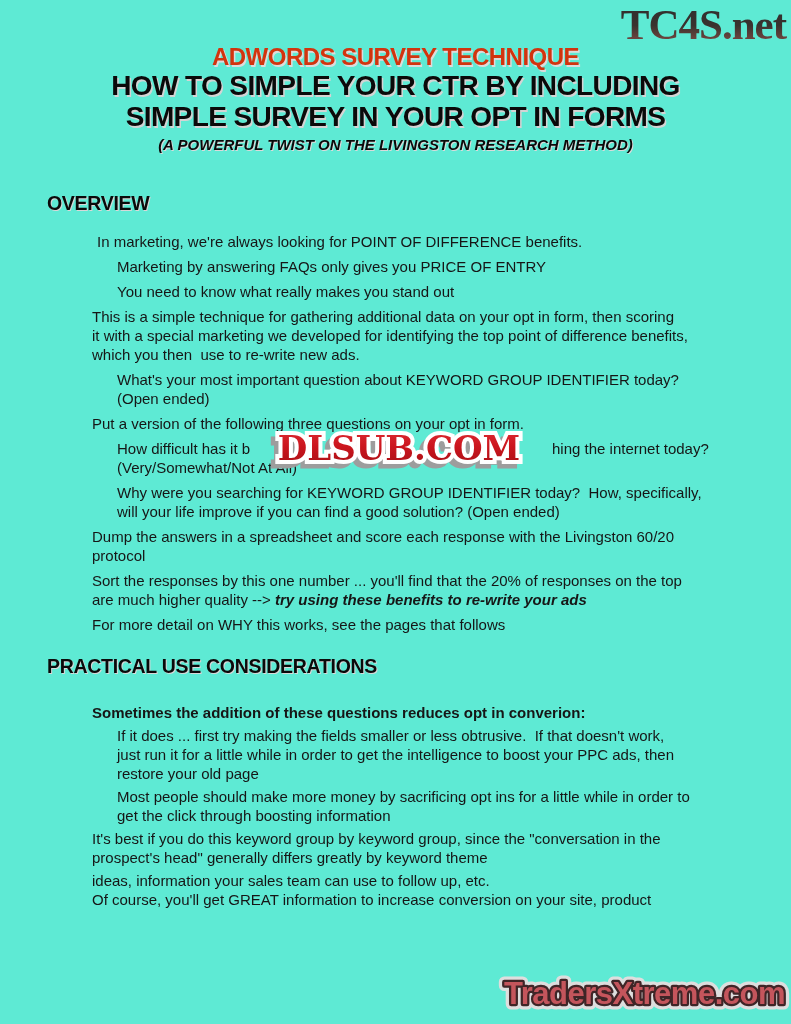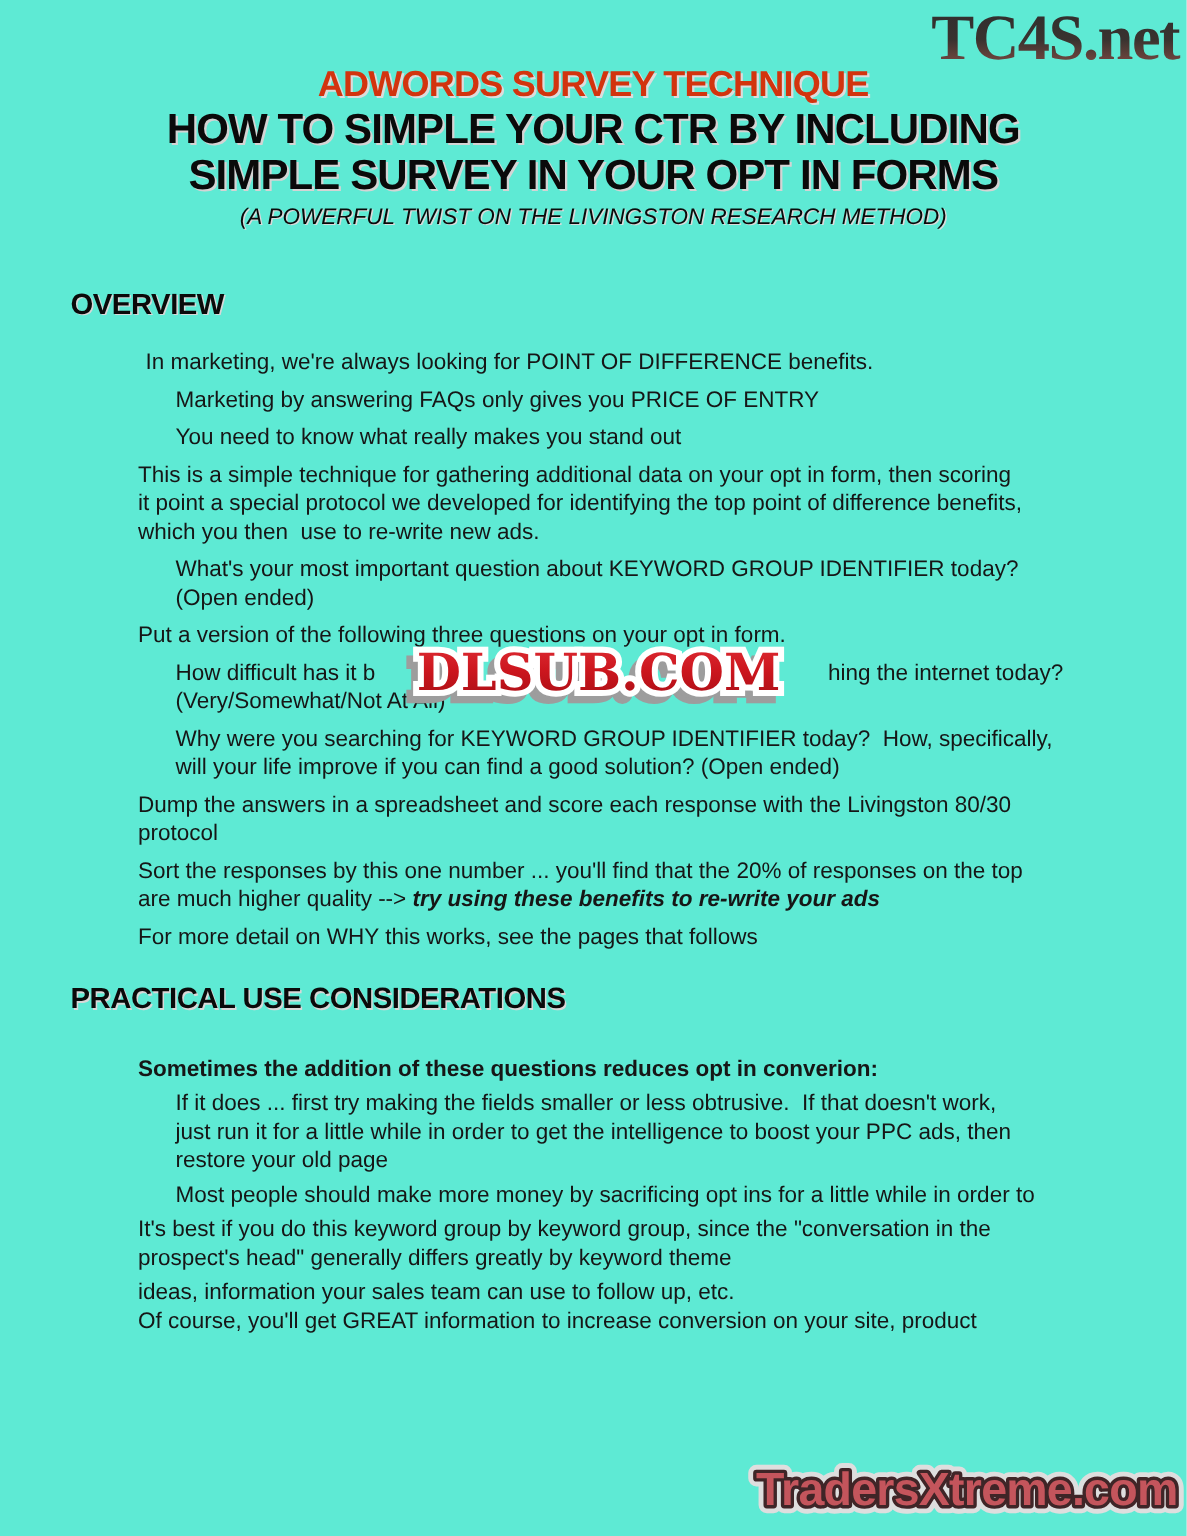--- a/index.html
+++ b/index.html
@@ -14,21 +14,21 @@
   .header{padding-top:44px;text-align:center;}
   .kicker{
     font-size:24px;font-weight:bold;line-height:26px;letter-spacing:-0.5px;
     color:#d2340e;text-shadow:1.5px 1.5px 0 #dcdcdc;
   }
   .title{
     font-size:28px;font-weight:bold;line-height:31px;letter-spacing:-0.6px;
     color:#0a0a0a;text-shadow:1.5px 1.5px 0 #d4d4d4;
   }
   .subtitle{
-    margin-top:3px;font-size:15px;font-weight:normal;font-style:italic;
+    margin-top:3px;font-size:15px;font-weight:bold;font-style:italic;
     line-height:19px;color:#0a0a0a;text-shadow:1px 1px 0 #dadada;
   }
   
   h2{
     font-size:19.5px;font-weight:bold;letter-spacing:-0.3px;line-height:22px;
     margin:0 0 18px 47px;color:#0a0a0a;text-shadow:1px 1px 0 #d8d8d8;
   }
   h2.ov{margin-top:38px;}
   h2.ins{margin-top:24px;}
   h2.pr{margin-top:21px;margin-bottom:26px;}
@@ -78,21 +78,21 @@
     <div class="line">In marketing, we're always looking for POINT OF DIFFERENCE benefits.</div>
   </div>
   <div class="para l2">
     <div class="line">Marketing by answering FAQs only gives you PRICE OF ENTRY</div>
   </div>
   <div class="para l2">
     <div class="line">You need to know what really makes you stand out</div>
   </div>
   <div class="para">
     <div class="line">This is a simple technique for gathering additional data on your opt in form, then scoring</div>
-    <div class="line">it point a special protocol we developed for identifying the top point of difference benefits,</div>
+    <div class="line">it with a special marketing we developed for identifying the top point of difference benefits,</div>
     <div class="line">which you then&nbsp; use to re-write new ads.</div>
   </div>
 
   <div class="para l2">
     <div class="line">What's your most important question about KEYWORD GROUP IDENTIFIER today?</div>
     <div class="line">(Open ended)</div>
   </div>
   <div class="para">
     <div class="line">Put a version of the following three questions on your opt in form.</div>
   </div>
@@ -117,21 +117,21 @@
         <text x="146" y="38" text-anchor="middle" font-family="DejaVu Serif, serif" font-weight="bold" font-size="34" letter-spacing="0" fill="url(#dlgrad)" stroke="#ffffff" stroke-width="8" paint-order="stroke">DLSUB.COM</text>
       </svg>
     </div>
   </div>
 
   <div class="para l2">
     <div class="line">Why were you searching for KEYWORD GROUP IDENTIFIER today?&nbsp; How, specifically,</div>
     <div class="line">will your life improve if you can find a good solution? (Open ended)</div>
   </div>
   <div class="para">
-    <div class="line">Dump the answers in a spreadsheet and score each response with the Livingston 80/30</div>
+    <div class="line">Dump the answers in a spreadsheet and score each response with the Livingston 60/20</div>
     <div class="line">protocol</div>
   </div>
   <div class="para">
     <div class="line">Sort the responses by this one number ... you'll find that the 20% of responses on the top</div>
     <div class="line">
       <span>are much higher quality --&gt; </span><span class="bi">try using these benefits to re-write your ads</span>
     </div>
   </div>
   <div class="para">
     <div class="line">For more detail on WHY this works, see the pages that follows</div>
@@ -141,20 +141,21 @@
   <div class="para lead tight">
     <div class="line">Sometimes the addition of these questions reduces opt in converion:</div>
   </div>
   <div class="para l2 tight">
     <div class="line">If it does ... first try making the fields smaller or less obtrusive.&nbsp; If that doesn't work,</div>
     <div class="line">just run it for a little while in order to get the intelligence to boost your PPC ads, then</div>
     <div class="line">restore your old page</div>
   </div>
   <div class="para l2 tight">
     <div class="line">Most people should make more money by sacrificing opt ins for a little while in order to</div>
+    <div class="line">get the click through boosting information</div>
   </div>
   <div class="para tight">
     <div class="line">It's best if you do this keyword group by keyword group, since the "conversation in the</div>
     <div class="line">prospect's head" generally differs greatly by keyword theme</div>
   </div>
   <div class="para tight">
     <div class="line">ideas, information your sales team can use to follow up, etc.</div>
     <div class="line">Of course, you'll get GREAT information to increase conversion on your site, product</div>
   </div>
 

